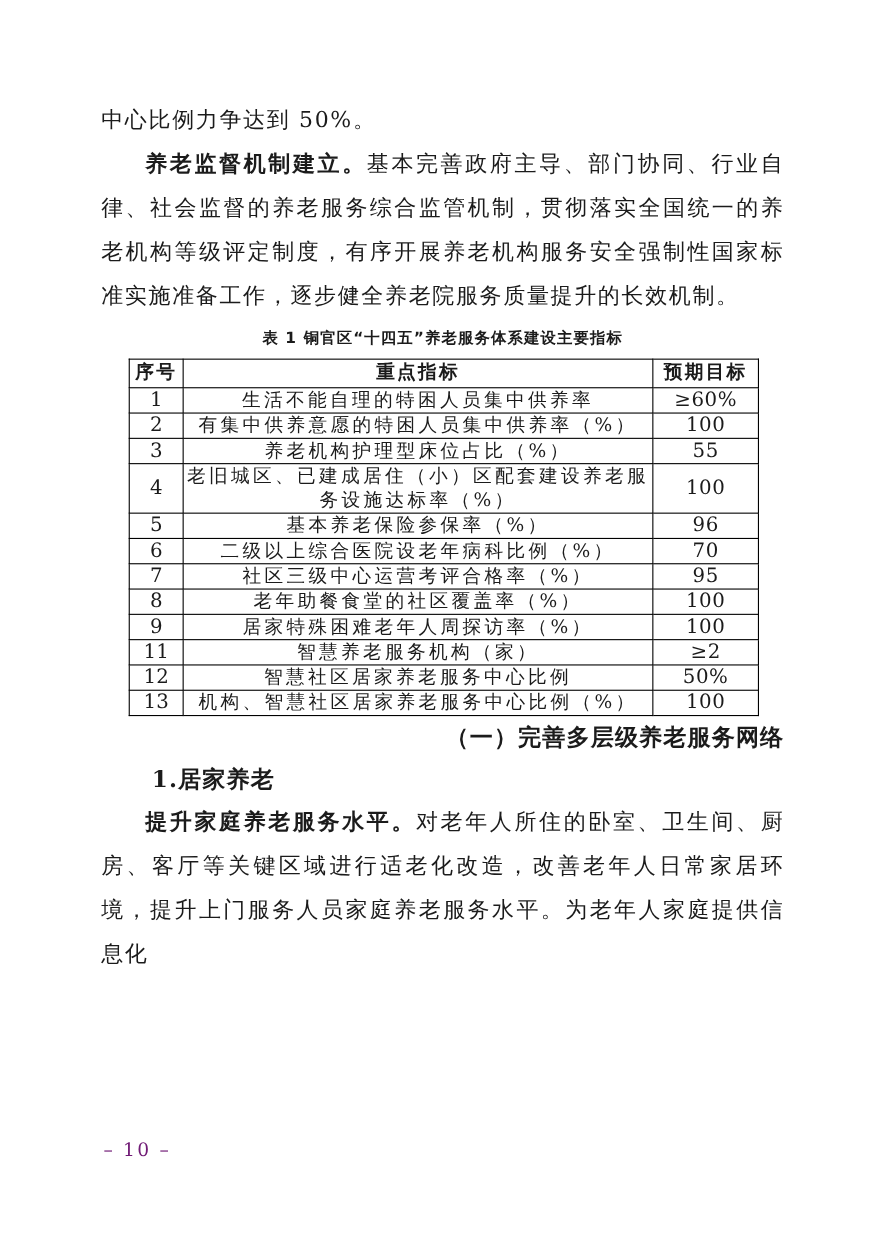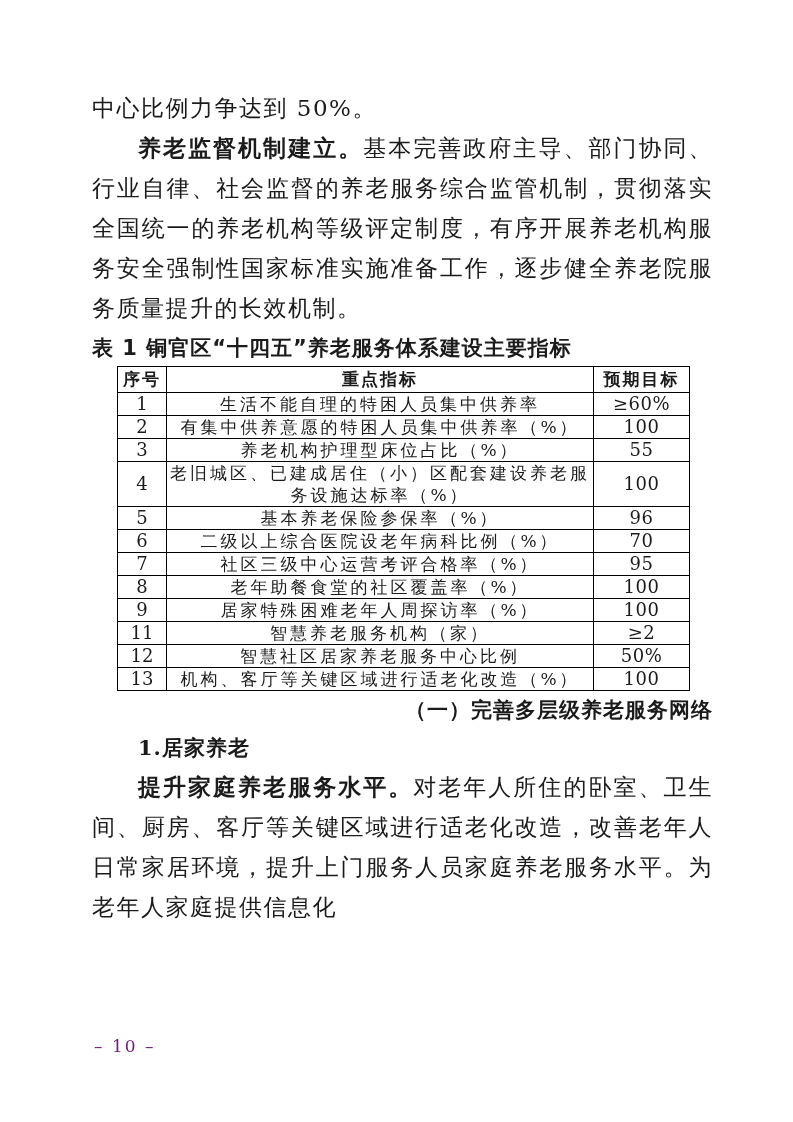--- a/index.html
+++ b/index.html
@@ -9,36 +9,36 @@
     margin: 0 auto;
     background: #ffffff;
     font-family: "DejaVu Serif", "Liberation Serif", serif;
     color: #1b1b1b;
     overflow: hidden;
   }
   .content { padding: 88px 80px 0 92px; }
 
   p.body {
     margin: 0;
-    font-size: 23px;
+    font-size: 20px;
     line-height: 40px;
     text-align: justify;
     text-align-last: left;
     letter-spacing: 1.5px;
   }
   p.body.indent { text-indent: 2em; }
   .lead-bold { font-weight: bold; }
 
   .table-title {
     margin: 6px 0 0 0;
     font-family: "DejaVu Sans", "Liberation Sans", sans-serif;
     font-weight: bold;
-    font-size: 21px;
+    font-size: 14px;
     line-height: 28px;
-    text-align: left;
+    text-align: center;
     letter-spacing: 1px;
   }
 
   table.indicators {
     margin: 4px 0 0 25px;
     width: 572px;
     border-collapse: collapse;
     table-layout: fixed;
   }
   table.indicators th, table.indicators td {
@@ -176,21 +176,21 @@
         <td class="cell-indicator">智慧养老服务机构（家）</td>
         <td class="cell-target">≥2</td>
       </tr>
       <tr>
         <td class="cell-no">12</td>
         <td class="cell-indicator">智慧社区居家养老服务中心比例</td>
         <td class="cell-target">50%</td>
       </tr>
       <tr>
         <td class="cell-no">13</td>
-        <td class="cell-indicator">机构、客厅等关键区域进行适老化改造（%）</td>
+        <td class="cell-indicator">机构、智慧社区居家养老服务中心比例（%）</td>
         <td class="cell-target">100</td>
       </tr>
     </tbody>
       </table>
 
 
     <div class="h-sub">（一）完善多层级养老服务网络</div>
 
 
     <div class="h-num">1.居家养老</div>

